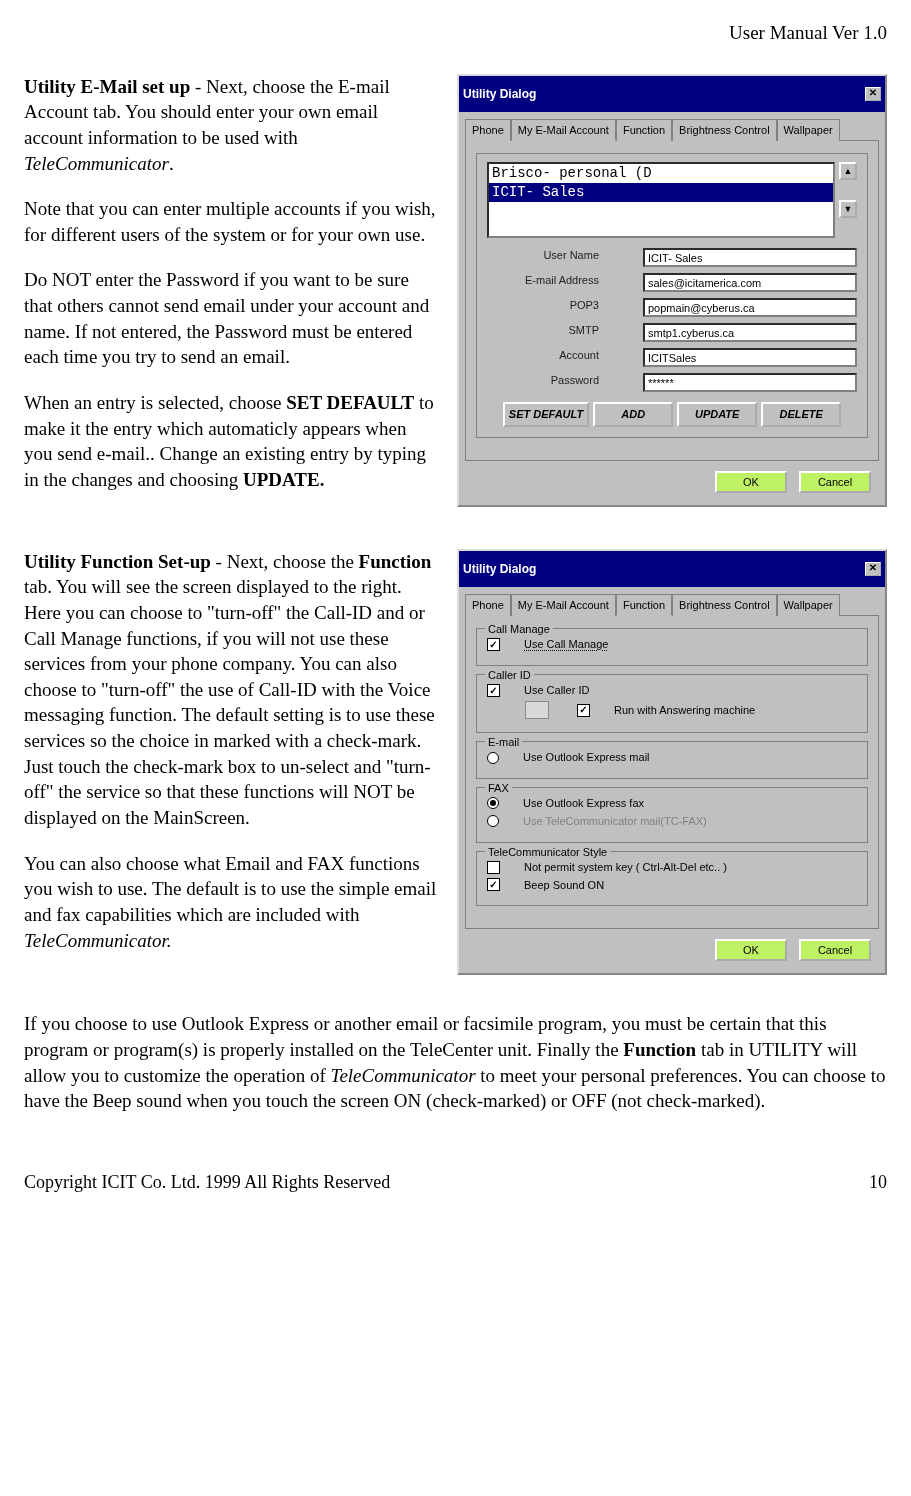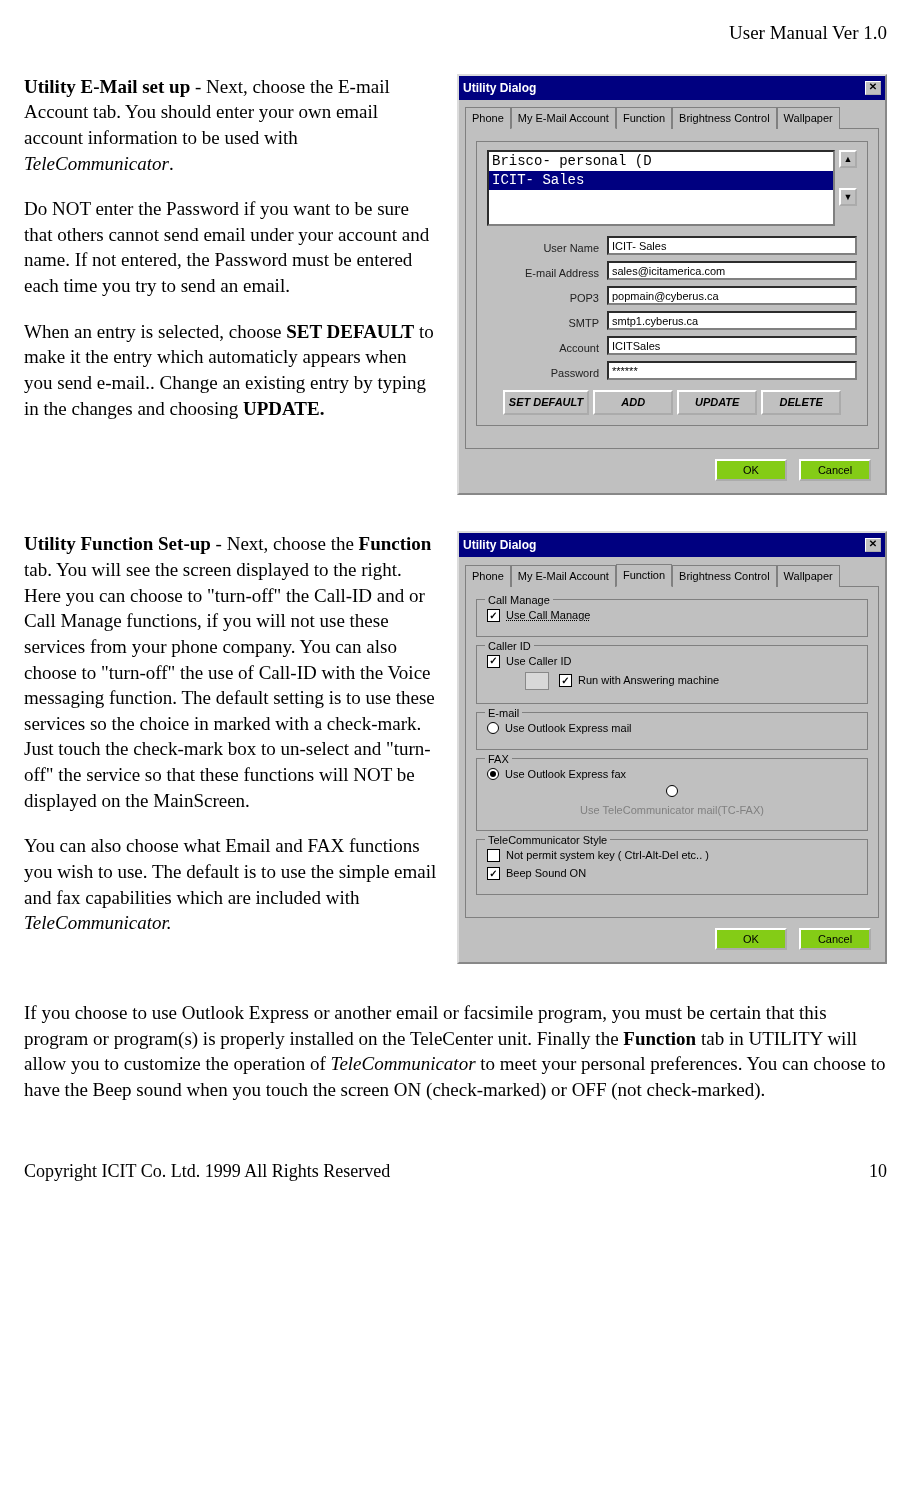--- a/index.html
+++ b/index.html
@@ -8,66 +8,67 @@
     .two-col { display: flex; gap: 20px; margin-bottom: 36px; align-items: flex-start; }
     .text-col { flex: 1 1 50%; min-width: 0; }
     .img-col { flex: 0 0 430px; }
     .para { margin-bottom: 20px; }
     .bold { font-weight: bold; }
     .ital { font-style: italic; }
     .footer { display: flex; justify-content: space-between; margin-top: 56px; font-size: 18px; }
 
     
     .dialog { font-family: Tahoma, Arial, sans-serif; font-size: 11px; background: #c0c0c0; border: 2px outset #dcdcdc; width: 430px; }
-    .titlebar { background: #000080; color: #fff; display: flex; align-items: center; padding: 2px 4px; height: 24px; }
+    .titlebar { background: #000080; color: #fff; display: flex; align-items: center; padding: 2px 4px; height: 36px; }
     .titlebar .title { flex: 1; font-weight: bold; font-size: 12px; }
     .close-btn { width: 16px; height: 14px; background: #c0c0c0; border: 1px outset #fff; font-family: Arial; font-size: 10px; line-height: 10px; text-align: center; font-weight: bold; color: #000; }
     .dlg-body { padding: 6px; }
     .tabstrip { display: flex; margin-bottom: 0; align-items: center; }
     .tab { border: 1px solid #808080; border-bottom: none; background: #c0c0c0; padding: 3px 6px 3px 6px; font-size: 11px; margin-right: 0; position: relative; top: 1px; }
     .tab.active { background: #c0c0c0; border-bottom: 1px solid #c0c0c0; z-index: 2; }
     .tab-panel { border: 1px solid #808080; background: #c0c0c0; padding: 12px 10px 14px 10px; }
     .groupbox { border: 1px solid #808080; padding: 8px 10px 10px 10px; margin-bottom: 8px; position: relative; }
     .groupbox .legend { position: absolute; top: -7px; left: 8px; background: #c0c0c0; padding: 0 3px; font-size: 11px; }
     .listbox-wrap { display: flex; align-items: stretch; margin-bottom: 10px; }
     .listbox { background: #fff; border: 2px inset #808080; flex: 1; font-family: "Courier New", monospace; font-size: 14px; }
     .list-item { padding: 0 3px; white-space: nowrap; overflow: hidden; }
     .list-item.selected { background: #000080; color: #fff; }
     .scroll-btns { display: flex; flex-direction: column; margin-left: 4px; }
     .scrollbtn { width: 18px; height: 18px; background: #c0c0c0; border: 2px outset #fff; font-size: 9px; text-align: center; line-height: 14px; margin-bottom: 20px; }
-    .frow { display: flex; align-items: flex-end; margin-bottom: 6px; }
+    .frow { display: flex; align-items: flex-start; margin-bottom: 6px; gap: 36px; }
     .flabel { flex: 0 0 120px; text-align: right; padding-right: 8px; font-size: 11px; color: #222; }
     .finput { flex: 1; background: #fff; border: 2px inset #808080; padding: 1px 3px; font-size: 11px; height: 19px; font-family: Tahoma, Arial, sans-serif; }
     .btnrow { display: flex; gap: 4px; justify-content: center; margin-top: 10px; }
     .wbtn { border: 2px outset #fff; background: #c0c0c0; padding: 3px 4px; font-size: 11px; font-style: italic; font-weight: bold; min-width: 80px; text-align: center; font-family: Arial, sans-serif; }
     .dlg-footer { display: flex; justify-content: flex-end; gap: 12px; padding: 10px 8px 6px 8px; }
-    .dlgbtn { border: 2px outset #fff; background: #84cc16; width: 72px; height: 22px; font-size: 11px; text-align: center; line-height: 18px; }
+    .dlgbtn { border: 2px outset #fff; background: #bef264; width: 72px; height: 22px; font-size: 11px; text-align: center; line-height: 18px; }
 
     
-    .cb-row { display: flex; align-items: center; margin-bottom: 3px; gap: 6px; font-size: 11px; }
+    .cb-row { display: flex; align-items: center; margin-bottom: 3px; gap: 24px; font-size: 11px; }
     .cb { width: 13px; height: 13px; background: #fff; border: 1px solid #000; display: inline-flex; align-items: center; justify-content: center; font-size: 10px; line-height: 10px; flex-shrink: 0; }
     .cb.checked::after { content: "✓"; font-weight: bold; color: #000; }
     .radio { width: 12px; height: 12px; border: 1px solid #000; border-radius: 50%; background: #fff; display: inline-flex; align-items: center; justify-content: center; flex-shrink: 0; }
     .radio.checked::after { content: ""; width: 6px; height: 6px; background: #000; border-radius: 50%; }
-    .disabled { color: #808080; flex-direction: column; }
+    .disabled { color: #808080; }
     .iconph { width: 24px; height: 18px; border: 1px solid #888; background: #d8d8d8; margin-right: 4px; flex-shrink: 0; }
     .indent { margin-left: 12px; padding-left: 26px; }
   </style>
 </head>
 <body>
 
 <div class="header">
   <div>User Manual  Ver 1.0</div>
 </div>
 
 <div class="two-col">
   <div class="text-col">
     <p class="para">
       <span class="bold">Utility E-Mail set up</span><span> - Next, choose the E-mail Account tab.  You should enter your own email account information to be used with </span><span class="ital">TeleCommunicator</span><span>.</span>
     </p>
+    <p class="para">Note that you can enter multiple accounts if you wish, for different users of the system or for your own use.</p>
     <p class="para">Do NOT enter the Password if you want to be sure that others cannot send email under your account and name. If not entered, the Password must be entered each time you try to send an email.</p>
     <p class="para">
       <span>When an entry is selected, choose </span><span class="bold">SET DEFAULT</span><span> to make it the entry which automaticly appears when  you send e-mail.. Change an existing entry by typing in the changes and choosing </span><span class="bold">UPDATE.</span>
     </p>
   </div>
 
   <div class="img-col">
     <div class="dialog">
       <div class="titlebar">
         <div class="title">Utility Dialog</div>

